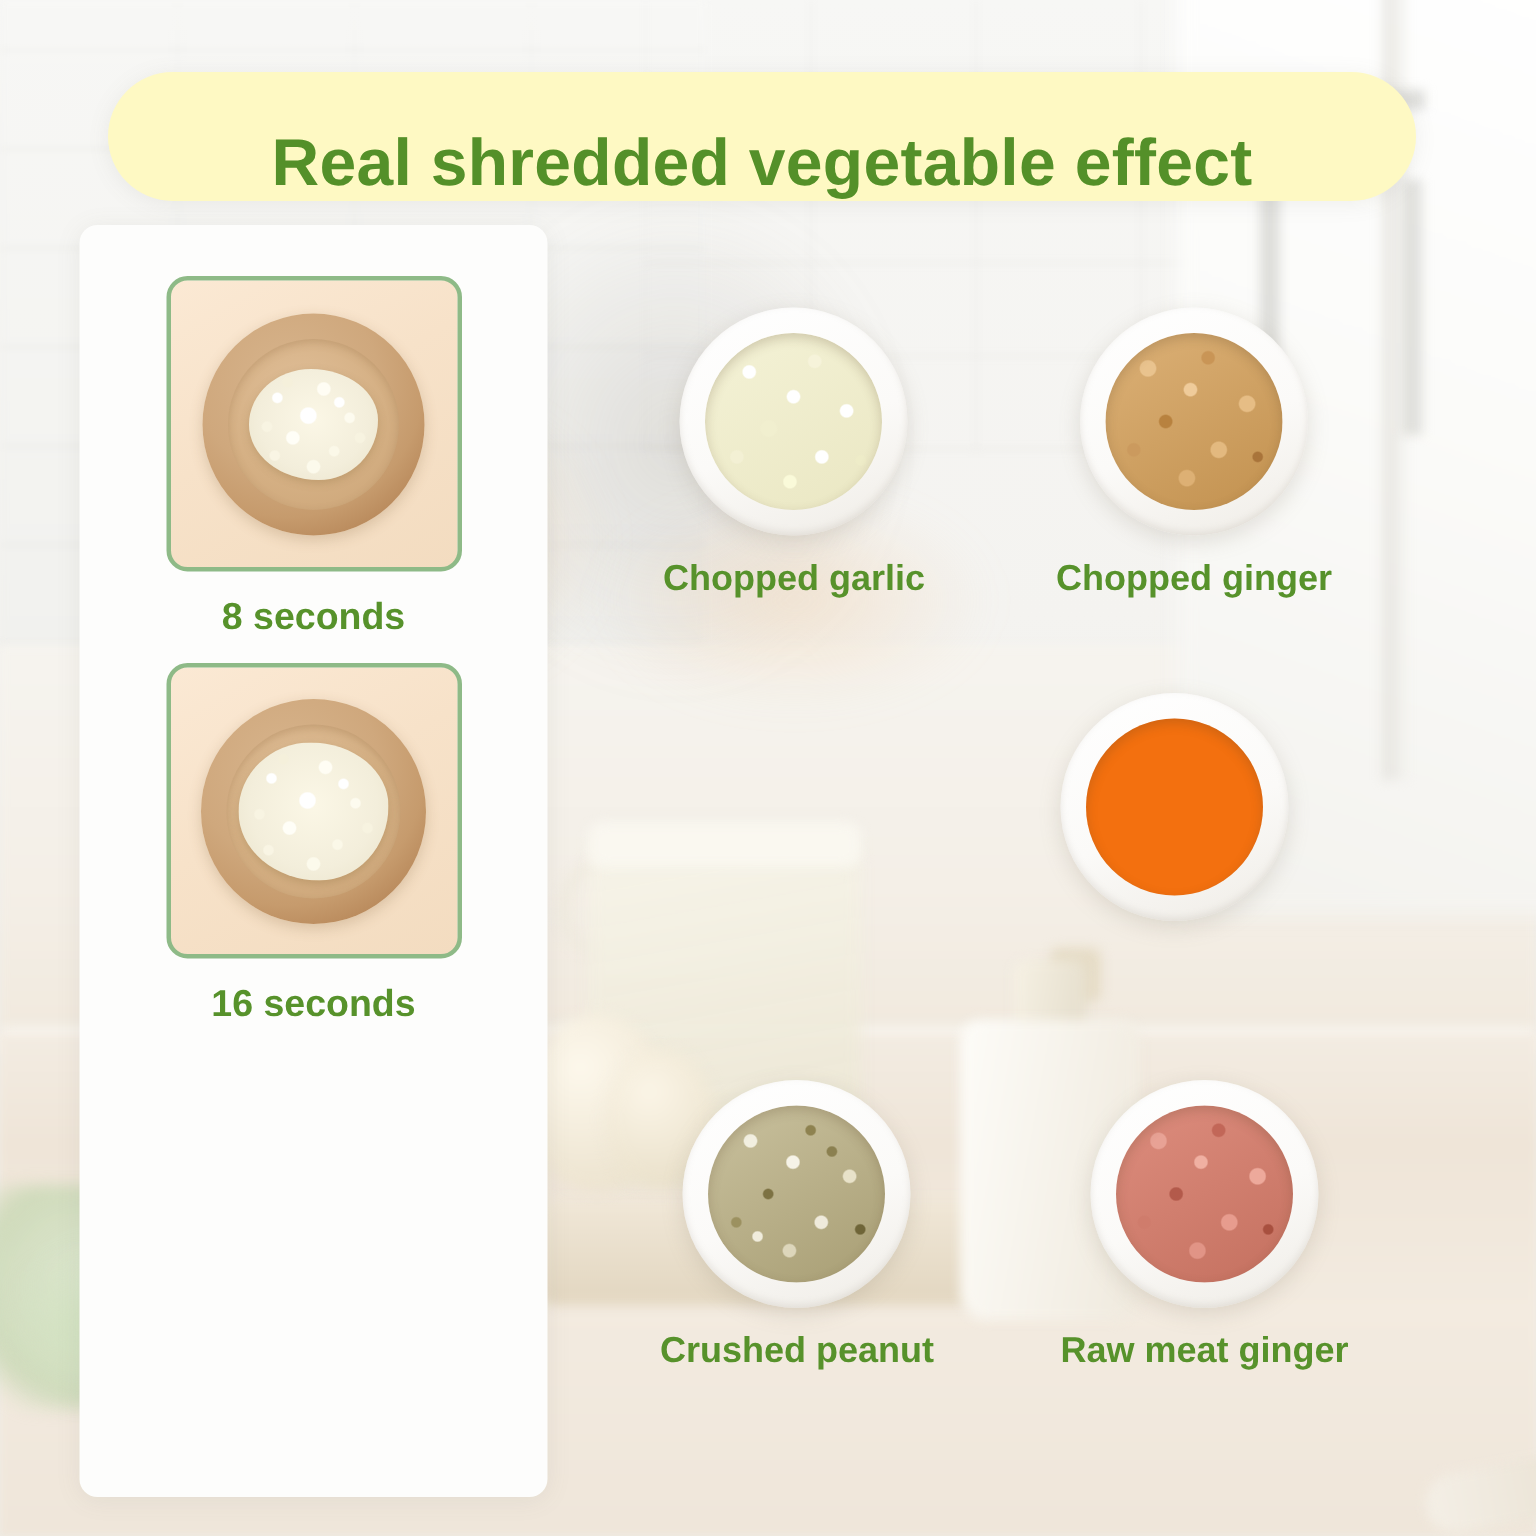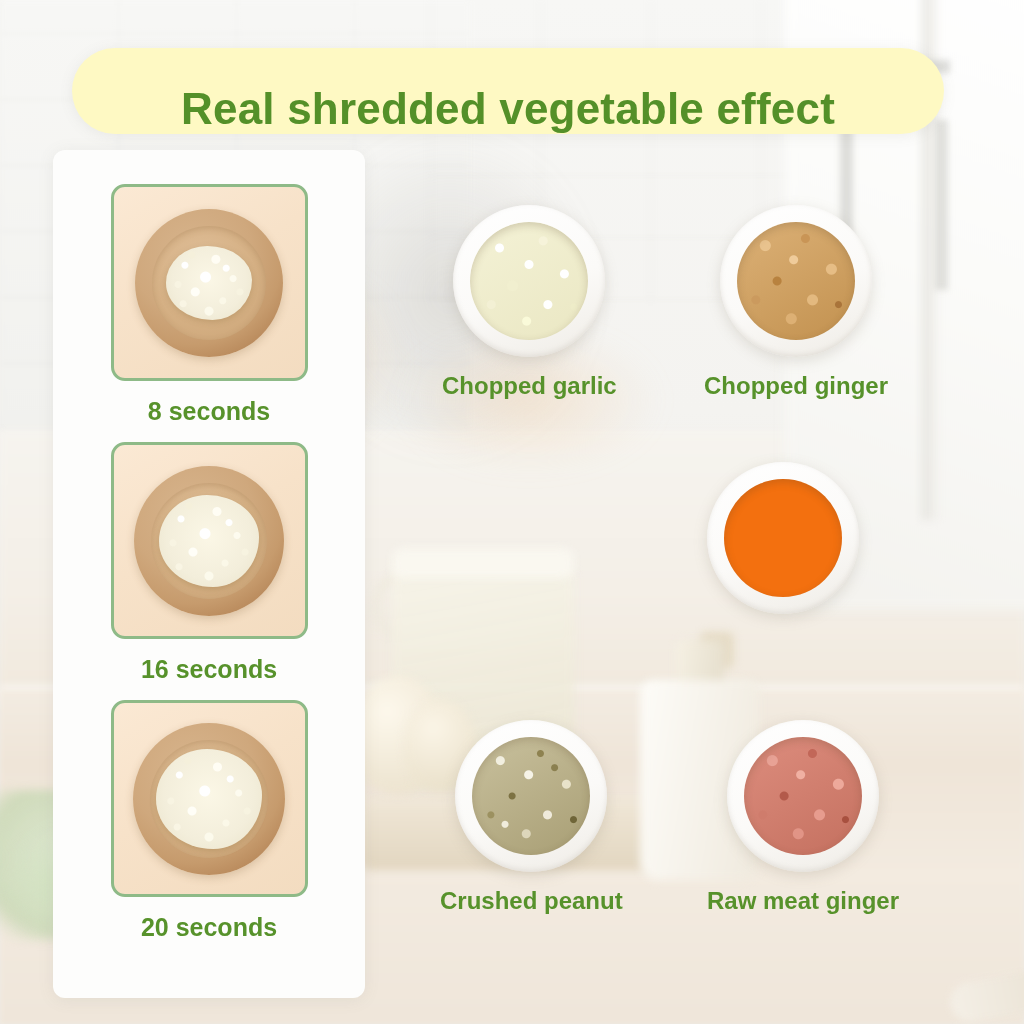--- a/index.html
+++ b/index.html
@@ -425,29 +425,20 @@
     </div>
     <div class="stage">
       <div class="stage-photo">
         <div class="plate" style="width: 150px; height: 150px;">
           <div class="plate-inner" style="width: 116px; height: 116px;"></div>
           <div class="mince" style="width: 100px; height: 92px;"></div>
         </div>
       </div>
       <div class="stage-label">16 seconds</div>
     </div>
-    <div class="stage">
-      <div class="stage-photo">
-        <div class="plate" style="width: 152px; height: 152px;">
-          <div class="plate-inner" style="width: 118px; height: 118px;"></div>
-          <div class="mince" style="width: 106px; height: 100px;"></div>
-        </div>
-      </div>
-      <div class="stage-label">20 seconds</div>
-    </div>
   </div>
 
 <div id="right-grid">
     <div class="food-item" style="left: 22px; top: 0px;">
       <div class="bowl">
         <div class="bowl-fill fill-garlic" style="background-color: rgb(239, 236, 198);"></div>
       </div>
       <div class="food-label">Chopped garlic</div>
     </div>
     <div class="food-item" style="left: 284px; top: 0px;">

